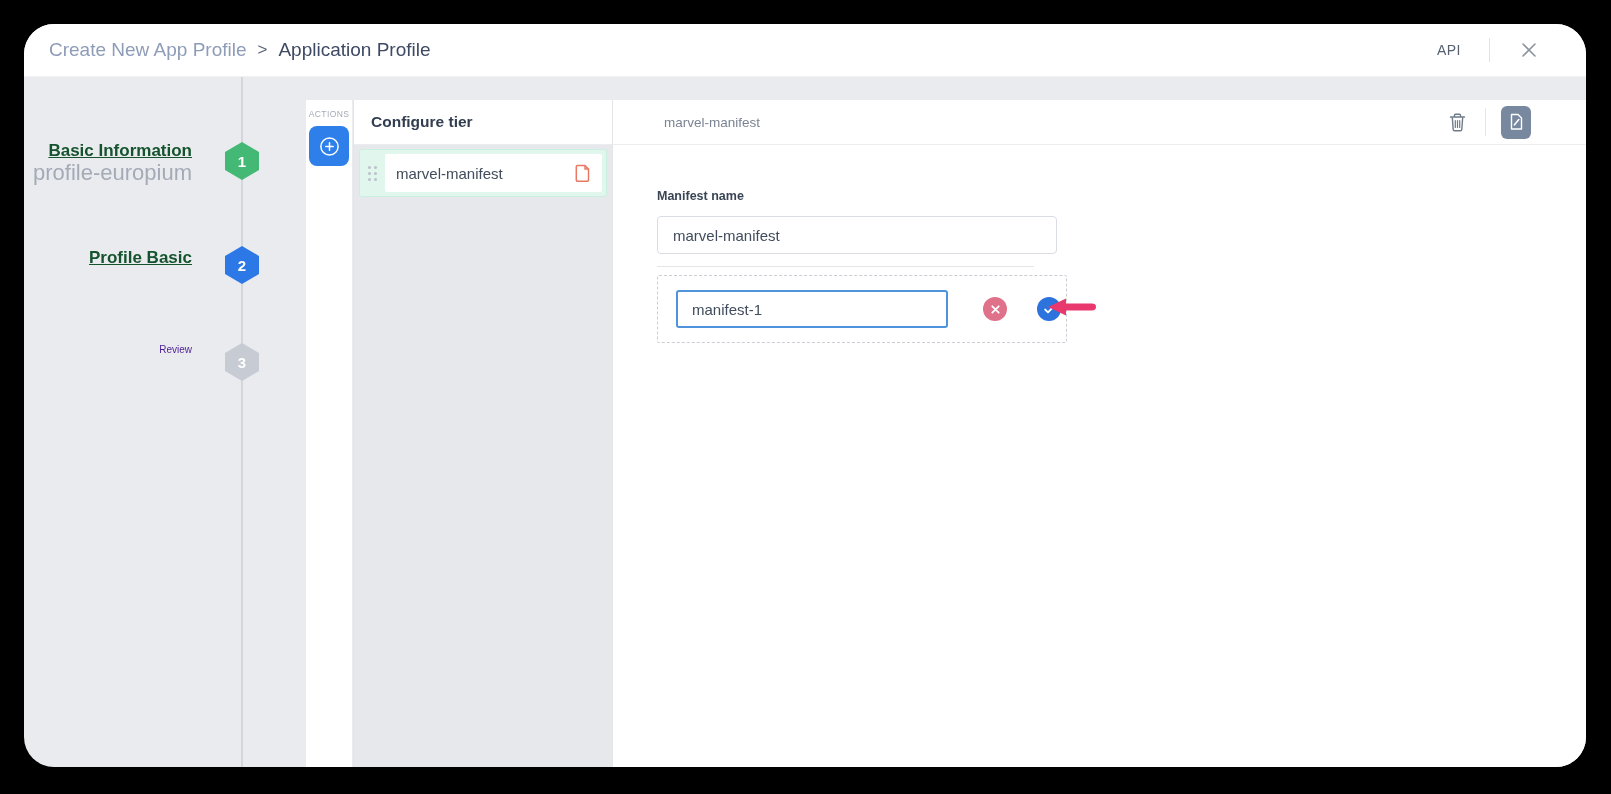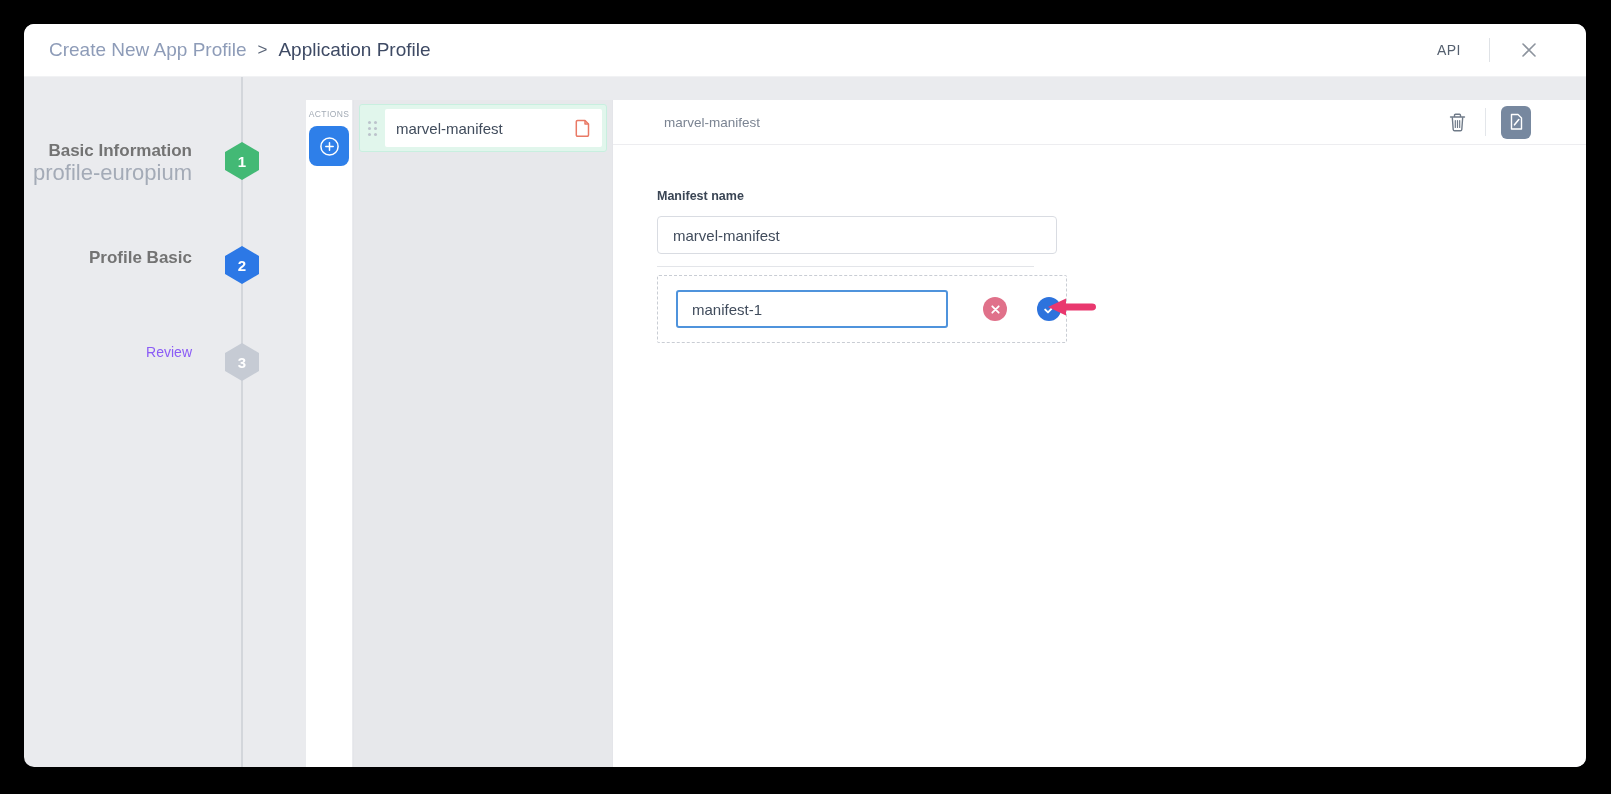--- a/index.html
+++ b/index.html
@@ -1,20 +1,20 @@
 <!DOCTYPE html>
 <html><head>
 <meta charset="utf-8">
 <style>
   * { margin:0; padding:0; box-sizing:border-box; }
   html,body { width:1611px; height:794px; background:#000; overflow:hidden;
               font-family:"Liberation Sans", sans-serif; }
 
   .window { position:absolute; left:24px; top:24px; width:1562px; height:743px;
-            background:#eaebee; border-radius:10px; overflow:hidden; }
+            background:#eaebee; border-radius:30px; overflow:hidden; }
 
   
   .hdr { position:absolute; left:0; top:0; width:100%; height:53px; background:#fff;
          display:flex; align-items:center; justify-content:space-between;
          border-bottom:1px solid #f1f2f4; z-index:5; }
   .hdr-left { display:flex; align-items:center; padding-left:25px; }
   .bc1 { font-size:19px; font-weight:500; color:#8e9cb8; cursor:pointer; }
   .bc-sep { font-size:17px; color:#5a6578; margin:0 11px; }
   .bc2 { font-size:19px; font-weight:500; color:#3e4a64; }
   .hdr-right { display:flex; align-items:center; padding-right:46px; }
@@ -22,23 +22,23 @@
   .hdr-div { width:1px; height:24px; background:#dfe2e6; margin:0 28px; }
   .close-btn { width:22px; height:22px; display:flex; align-items:center; justify-content:center; cursor:pointer; }
 
   
   .body { position:absolute; left:0; top:53px; right:0; bottom:0; }
 
   
   .stepper { position:absolute; left:0; top:0; width:273px; bottom:0; }
   .step-line { position:absolute; left:217px; top:0; bottom:0; width:2px; background:#d3d6db; }
   .step-text { position:absolute; left:0; width:168px; text-align:right; }
-  .step-title { font-size:17px; font-weight:700; color:#737373; line-height:22px; }
+  .step-title { font-size:17px; font-weight:700; color:#14532d; line-height:22px;text-decoration:underline; }
   .step-sub { font-size:22px; color:#a4abb7; line-height:22px; }
-  .step-muted { font-size:14px; font-weight:400; color:#8b5cf6; }
+  .step-muted { font-size:10px; font-weight:400; color:#4c1d95; }
   .hex { position:absolute; left:201px; width:34px; height:38px;
          clip-path:polygon(50% 0%,100% 26%,100% 74%,50% 100%,0% 74%,0% 26%);
          display:flex; align-items:center; justify-content:center;
          color:#fff; font-size:15px; font-weight:600; z-index:2; }
   .hex-1 { top:65px;  background:#43b975; }
   .hex-2 { top:169px; background:#2c78e6; }
   .hex-3 { top:266px; background:#c6cbd4; }
   .txt-1 { top:63px; }
   .txt-2 { top:170px; }
   .txt-3 { top:267px; }
@@ -154,20 +154,23 @@
       <div class="actions-label">ACTIONS</div>
       <div class="add-btn">
         <svg width="23" height="23" viewBox="0 0 23 23">
           <circle cx="11.5" cy="11.5" r="8.6" fill="none" stroke="#fff" stroke-width="1.5"></circle>
           <path d="M11.5 7.8 v7.4 M7.8 11.5 h7.4" stroke="#fff" stroke-width="1.5" stroke-linecap="round"></path>
         </svg>
       </div>
     </div>
 
     <div class="tier-panel">
+      <div class="tier-hdr">
+        <span class="tier-title">Configure tier</span>
+      </div>
       <div class="tier-list">
         <div class="tier-item">
           <span class="drag-dots">
             <span class="dots">
               <i></i>
                 <i></i>
                 <i></i>
                 <i></i>
                 <i></i>
                 <i></i>

